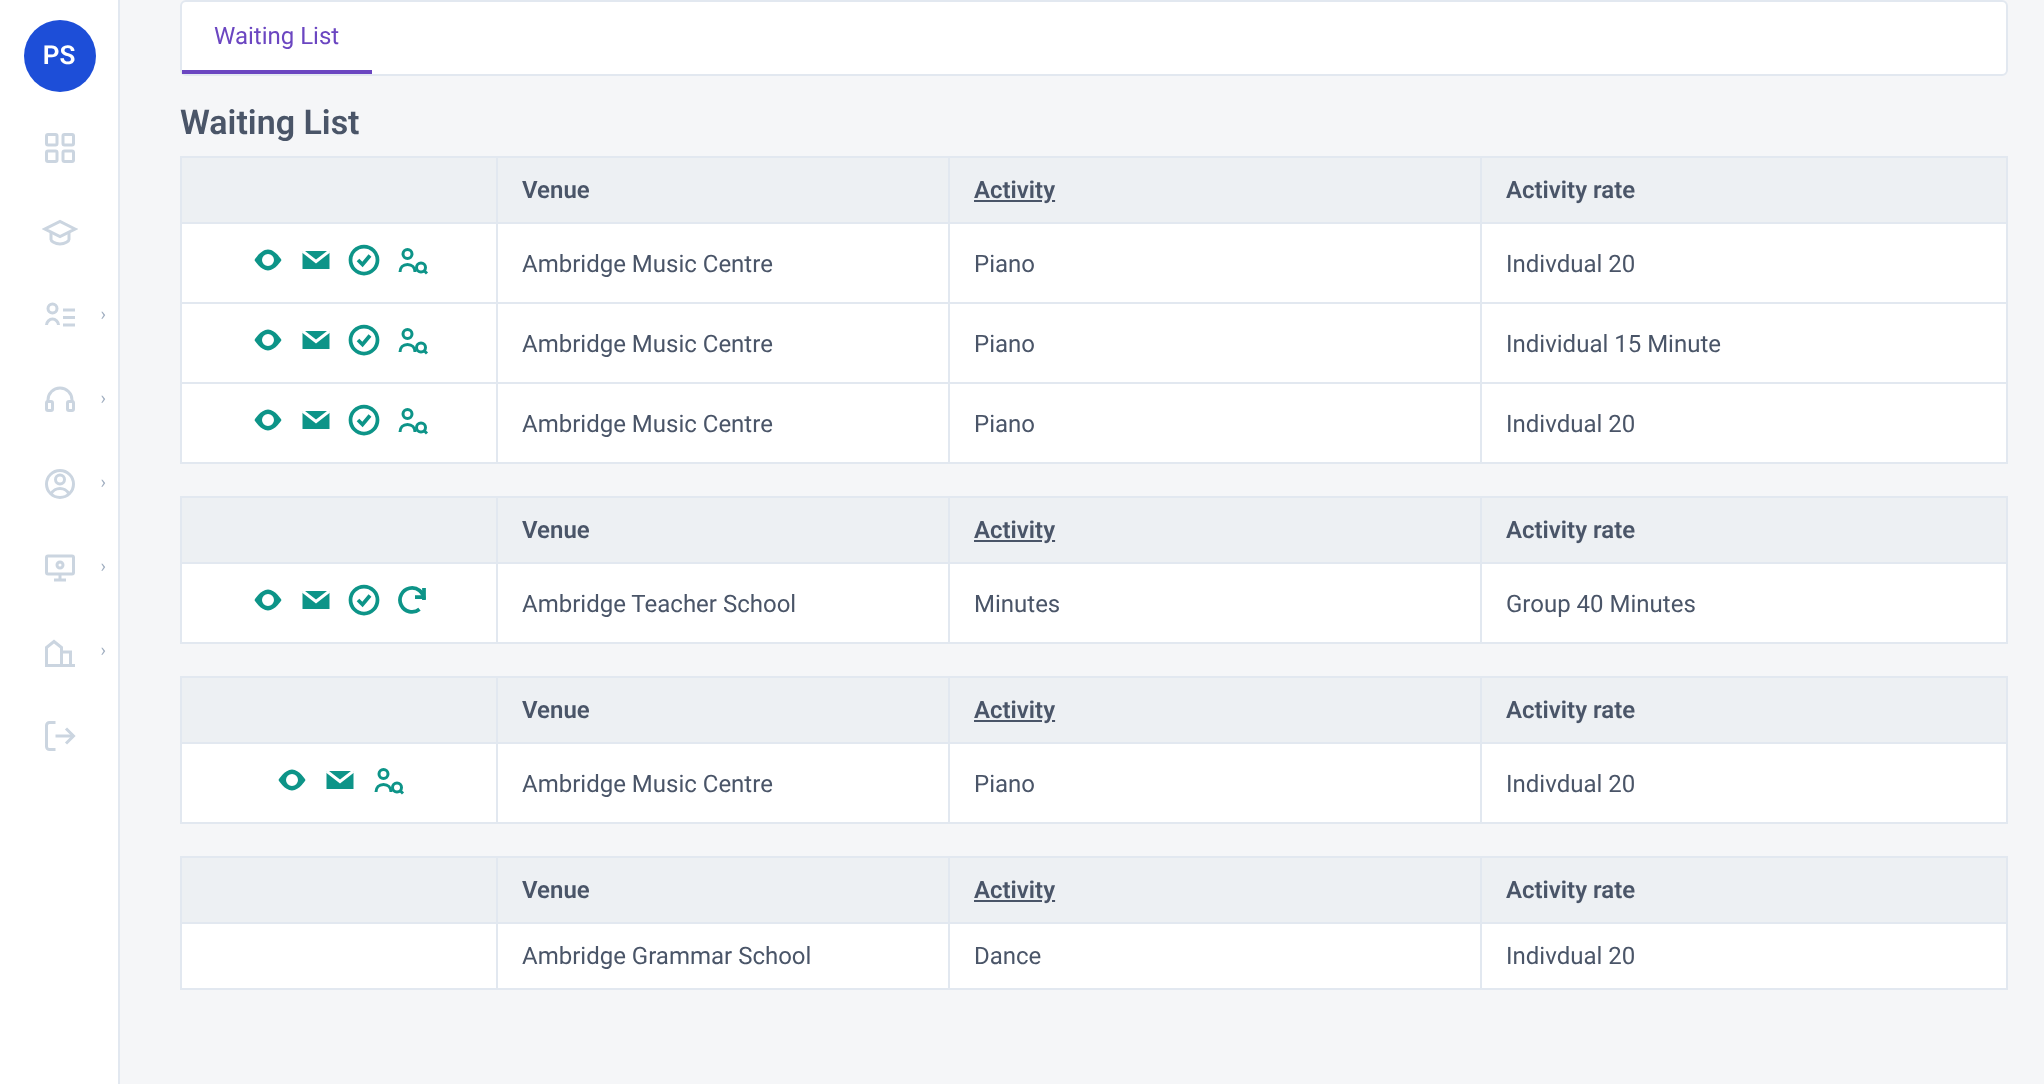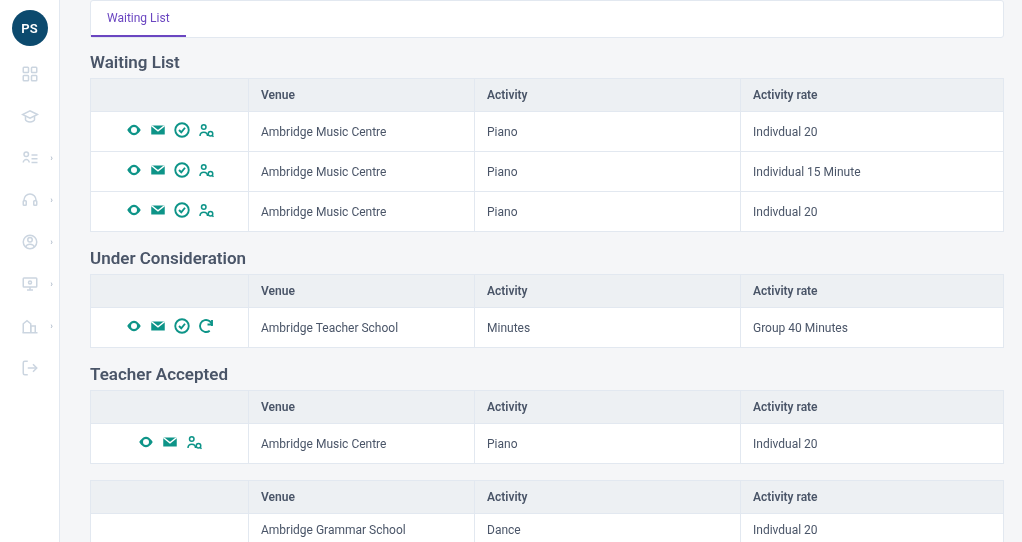--- a/index.html
+++ b/index.html
@@ -17,21 +17,21 @@
       display: flex;
       flex-direction: column;
       align-items: center;
       padding-top: 10px;
       gap: 14px;
     }
     .avatar {
       width: 36px;
       height: 36px;
       border-radius: 50%;
-      background: #0c4a6e;
+      background: #1d4ed8;
       color: #fff;
       display: flex;
       align-items: center;
       justify-content: center;
       font-weight: 600;
       font-size: 13px;
     }
     .nav-item {
       width: 100%;
       position: relative;
@@ -84,21 +84,21 @@
       text-align: left;
       font-size: 12px;
     }
     th {
       background: #edf0f3;
       font-weight: 600;
       color: #4a5568;
     }
     .actions-col { width: 158px; }
     .venue-col { width: 226px; }
-    .activity-col { width: 266px; }
+    .activity-col { width: 266px; text-decoration: underline; }
     td.actions {
       text-align: center;
     }
     .action-icons {
       display: inline-flex;
       gap: 6px;
       align-items: center;
       color: #0d9488;
     }
     .action-icons span {
@@ -320,21 +320,20 @@
                 </span>
             </span>
           </td>
           <td>Ambridge Music Centre</td>
           <td>Piano</td>
           <td>Indivdual 20</td>
         </tr>
       </tbody>
     </table>
 
-    <div class="section-title">Under Consideration</div>
     <table>
       <thead>
         <tr>
           <th class="actions-col"></th>
           <th class="venue-col">Venue</th>
           <th class="activity-col">Activity</th>
           <th>Activity rate</th>
         </tr>
       </thead>
       <tbody>
@@ -367,21 +366,20 @@
                 </span>
             </span>
           </td>
           <td>Ambridge Teacher School</td>
           <td>Minutes</td>
           <td>Group 40 Minutes</td>
         </tr>
       </tbody>
     </table>
 
-    <div class="section-title">Teacher Accepted</div>
     <table>
       <thead>
         <tr>
           <th class="actions-col"></th>
           <th class="venue-col">Venue</th>
           <th class="activity-col">Activity</th>
           <th>Activity rate</th>
         </tr>
       </thead>
       <tbody>

